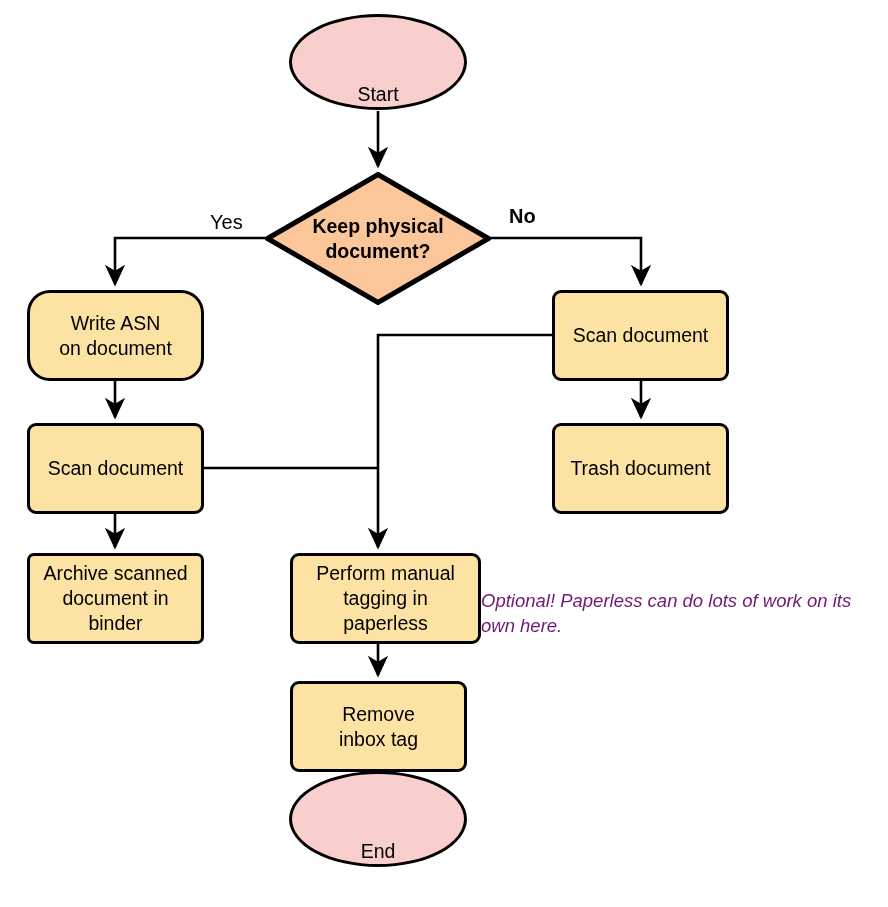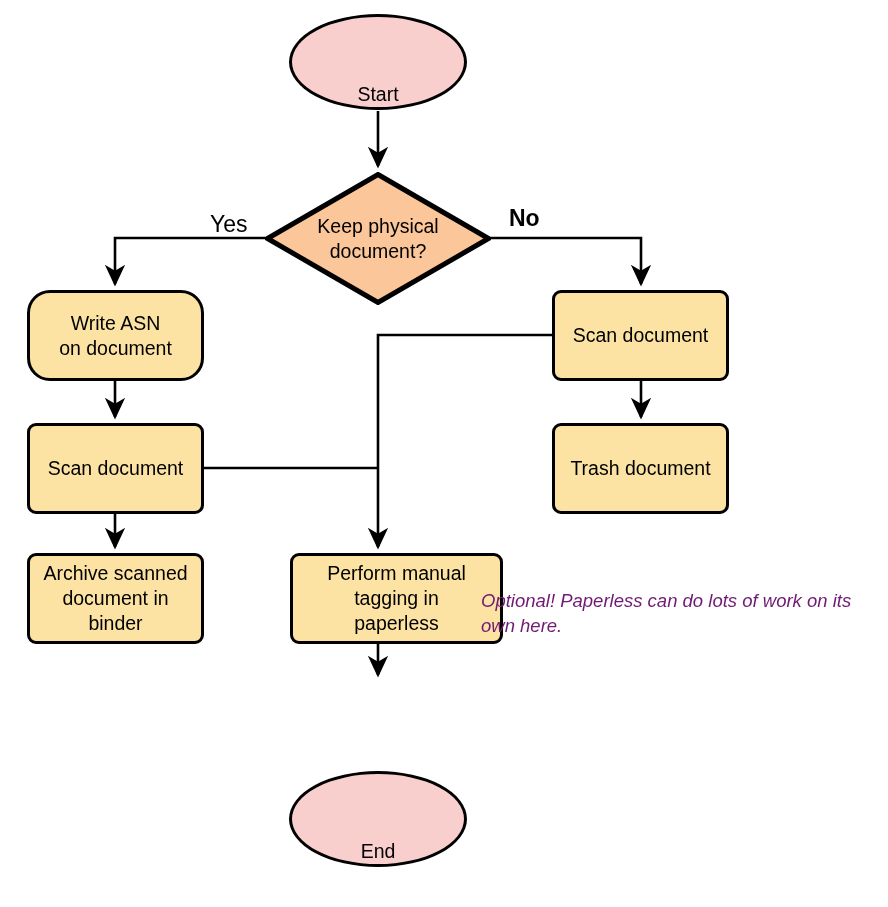--- a/index.html
+++ b/index.html
@@ -69,21 +69,21 @@
     align-items: center;
     justify-content: center;
     text-align: center;
     font-size: 19.5px;
     line-height: 1.28;
     color: #000000;
     white-space: pre-line;
   }
   .edge-label {
     position: absolute;
-    font-size: 23px;
+    font-size: 20px;
     color: #000000;
     z-index: 3;
     white-space: nowrap;
   }
   .note {
     position: absolute;
     font-size: 18.5px;
     line-height: 1.36;
     font-style: italic;
     color: #701a75;
@@ -123,60 +123,64 @@
       <path d="M378,643 L378,675" marker-end="url(#arrowhead)"></path>
 
       <path d="M378,771 L378,804" marker-end="url(#arrowhead)"></path>
     </g>
   </svg>
 
   <div class="node terminator" style="left:289px; top:14px; width:178px; height:96px;">
     <span>Start</span>
   </div>
 
-  <div class="decision-wrap" style="left:265px; top:172px; width:226px; height:133px;">
+  <div class="decision-wrap" style="left:265px; top:172px; width:226px; height:133px;font-weight:bold;">
     <svg width="226" height="133" viewBox="0 0 226 133" xmlns="http://www.w3.org/2000/svg">
       <polygon points="113,2.5 223.5,66.5 113,130.5 2.5,66.5" fill="#FAC69A" stroke="#000000" stroke-width="5"></polygon>
     </svg>
     <div class="decision-label">Keep physical
 document?</div>
   </div>
 
   <div class="edge-label" style="left:210px; top:211px;">Yes</div>
   <div class="edge-label" style="left:509px; top:205px;font-weight:bold;">No</div>
 
   <div class="node box" style="left:27px; top:290px; width:177px; height:91px;border-radius:23px;">
     <span>Write ASN
 on document</span>
   </div>
 
   <div class="node box" style="left:27px; top:423px; width:177px; height:91px;">
     <span>Scan document</span>
   </div>
 
-  <div class="node box" style="left:27px; top:553px; width:177px; height:91px;">
+  <div class="node box" style="left:27px; top:553px; width:177px; height:91px;border-radius:7px;">
     <span>Archive scanned
 document in
 binder</span>
   </div>
 
   <div class="node box" style="left:552px; top:290px; width:177px; height:91px;">
     <span>Scan document</span>
   </div>
 
   <div class="node box" style="left:552px; top:423px; width:177px; height:91px;">
     <span>Trash document</span>
   </div>
 
-  <div class="node box" style="left:290px; top:553px; width:213px; height:91px;">
+  <div class="node box" style="left:290px; top:553px; width:191px; height:91px;">
     <span>Perform manual
 tagging in
 paperless</span>
   </div>
 
+  <div class="node box" style="left:290px; top:681px; width:177px; height:91px;">
+    <span>Remove
+inbox tag</span>
+  </div>
 
   <div class="node terminator" style="left:289px; top:771px; width:178px; height:96px;">
     <span>End</span>
   </div>
 
   <div class="note" style="left:481px; top:588px; width:402px;">Optional! Paperless can do lots of work on its own here.</div>
 
 </div>
 
 </body></html>

